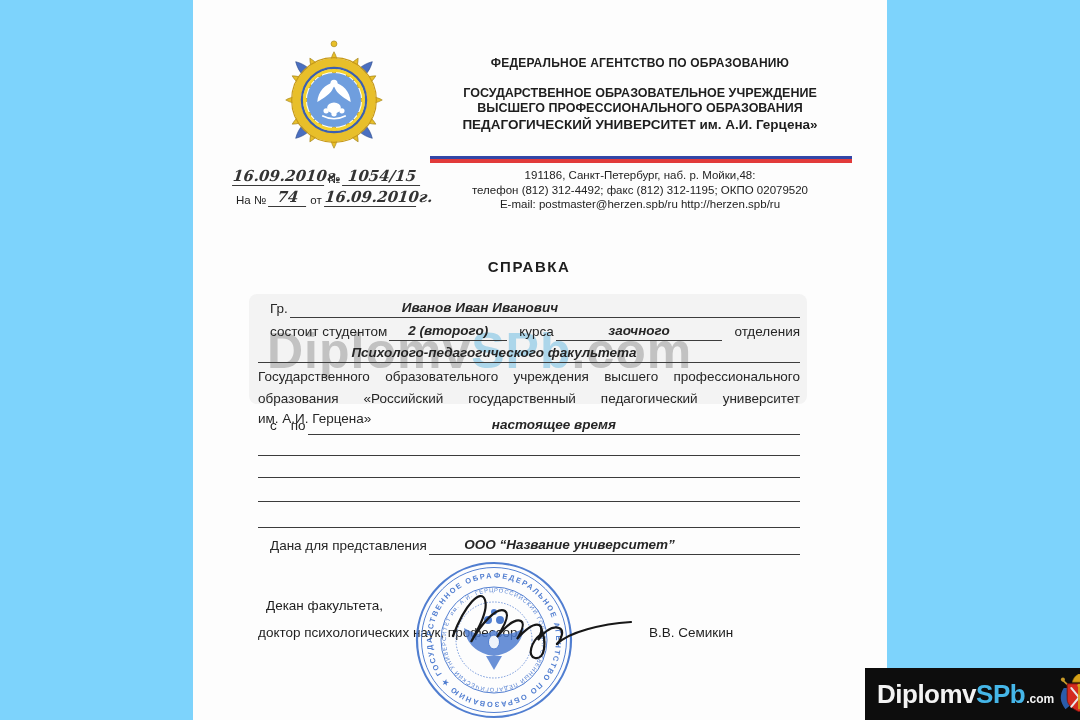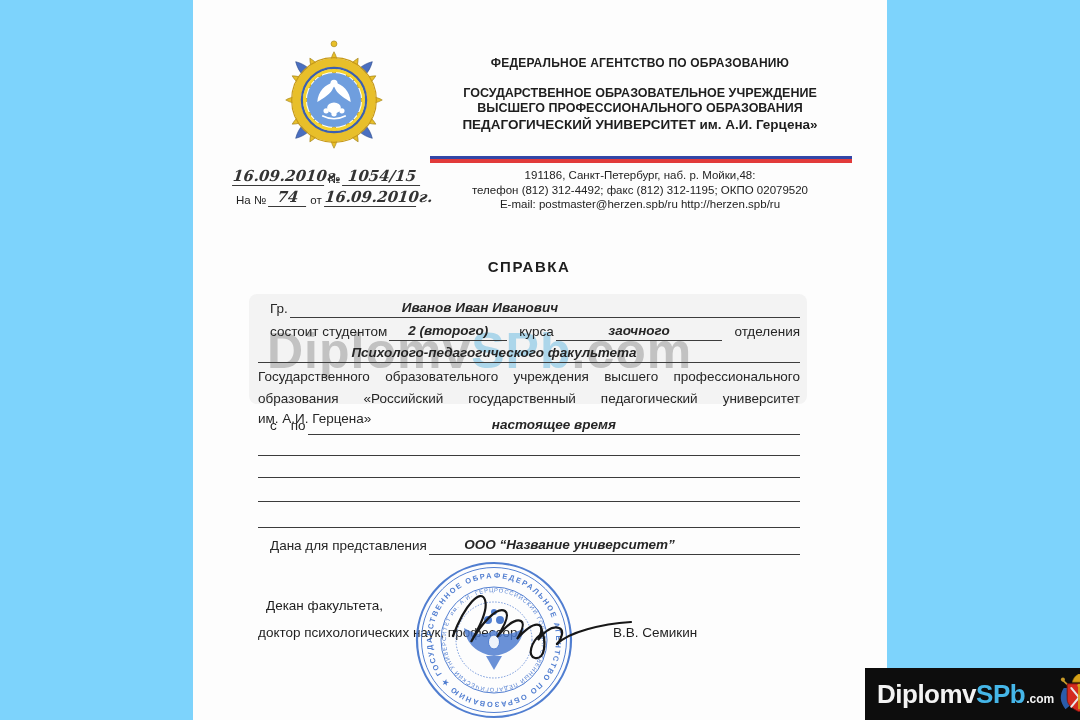--- a/index.html
+++ b/index.html
@@ -184,21 +184,21 @@
       <div class="blank" style="top:213px;height:18px"></div>
       <div class="frow" style="top:237px">
         <span class="lbl">Дана для представления</span>
         <span class="fill" style="padding-right:90px"><span class="val">ООО “Название университет”</span></span>
       </div>
     </div>
 
     <div class="sig1">Декан факультета,</div>
     <div class="sig2">доктор психологических наук, профессор</div>
     <div class="sigleast sigleast"></div>
-    <div class="sigleast" style="position:absolute;left:420px;top:625px;font-size:13.5px">В.В. Семикин</div>
+    <div class="sigleast" style="position:absolute;left:456px;top:625px;font-size:13.5px">В.В. Семикин</div>
 
     <svg class="stamp" viewBox="0 0 164 164">
       <defs>
         <path id="arcO" d="M82,20 A62,62 0 1 1 81.9,20" fill="none"></path>
         <path id="arcI" d="M82,34 A48,48 0 1 1 81.9,34" fill="none"></path>
       </defs>
       <g stroke="#4a79cf" fill="none">
         <circle cx="82" cy="82" r="77" stroke-width="2.2"></circle>
         <circle cx="82" cy="82" r="72.5" stroke-width="1"></circle>
         <circle cx="82" cy="82" r="53" stroke-width="1"></circle>

